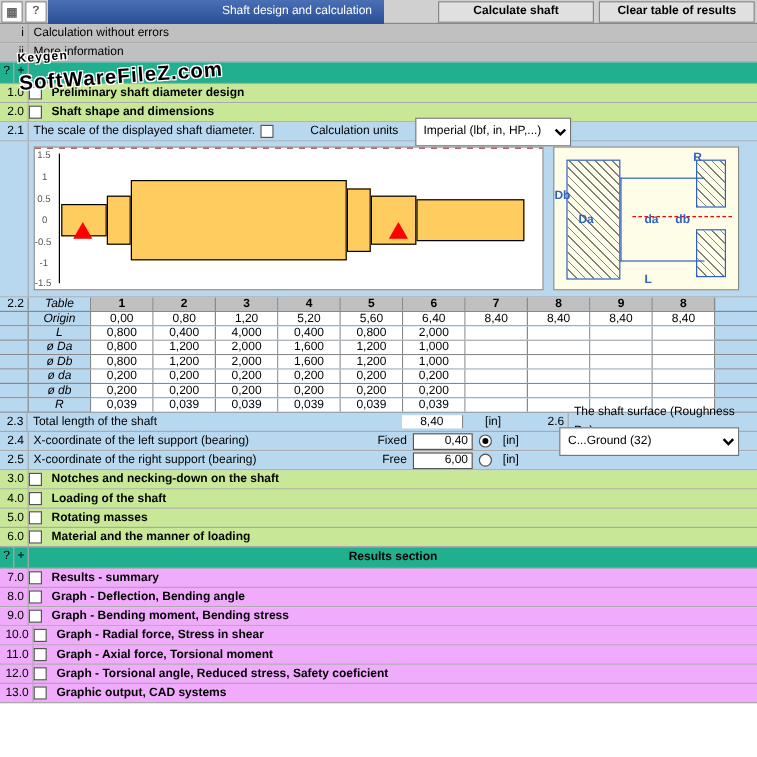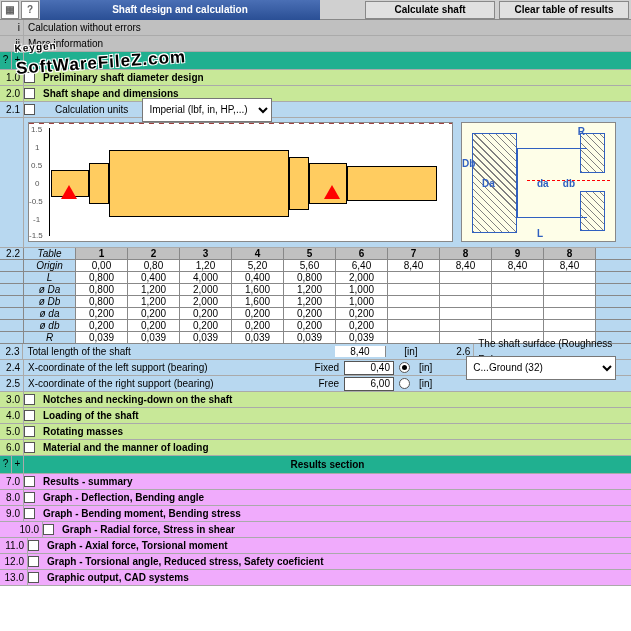--- a/index.html
+++ b/index.html
@@ -1,19 +1,19 @@
 <!DOCTYPE html>
 <html><head>
 <meta charset="utf-8">
 <style>
 *{box-sizing:border-box;margin:0;padding:0;font-family:Arial,sans-serif;font-size:10px}
 body{width:631px;height:631px;background:#fff;overflow:hidden}
 .titlebar{display:flex;align-items:center;background:#d0d0d0;border-bottom:1px solid #888;height:20px}
 .ticon{width:18px;height:18px;background:#fff;border:1px solid #888;margin:1px;display:flex;align-items:center;justify-content:center;font-weight:bold;color:#666}
-.title{background:linear-gradient(to bottom,#4a6fb5,#2a4f95);color:#fff;font-weight:bold;padding:3px 10px;flex:0 0 280px;text-align:center;height:20px;line-height:14px}
+.title{background:linear-gradient(to bottom,#4a6fb5,#2a4f95);color:#fff;font-weight:normal;padding:3px 10px;flex:0 0 280px;text-align:right;height:20px;line-height:14px}
 .tbtn{flex:0 0 130px;background:#e0e0e0;border:1px solid #888;height:18px;margin:1px 2px;text-align:center;line-height:16px;font-weight:bold;cursor:pointer}
 .spacer{flex:1}
 .row{display:flex;border-bottom:1px solid #aaa;height:16px;align-items:center}
 .row.tall{height:18px}
 .num{width:24px;text-align:right;padding-right:3px;border-right:1px solid #aaa;height:100%;line-height:16px}
 .hcol{width:12px;text-align:center;border-right:1px solid #aaa;height:100%;line-height:16px}
 .cell{padding:0 4px;line-height:16px}
 .grey{background:#c0c0c0}
 .teal{background:#20b090}
 .lime{background:#c8e898}
@@ -78,22 +78,23 @@
     <span class="chk"></span>
   <div class="cell"><b>Preliminary shaft diameter design</b></div>
 </div>
 <div class="row lime">
   <div class="num">2.0</div>
     <span class="chk"></span>
   <div class="cell"><b>Shaft shape and dimensions</b></div>
 </div>
 <div class="row bluebg">
   <div class="num">2.1</div>
+  <div class="cell">The scale of the displayed shaft diameter.</div>
   <span class="chk"></span>
-  <div class="cell" style="margin-left:12px">Calculation units</div>
+  <div class="cell" style="margin-left:23px">Calculation units</div>
   <select class="sel" style="width:130px;margin-left:10px"><option>Imperial (lbf, in, HP,...)</option></select>
 </div>
 
 <div class="canvas-row">
   <div class="num"></div>
   <div class="shaft-plot">
     <div class="ylabel" style="left:2px;top:2px">1.5</div>
     <div class="ylabel" style="left:6px;top:20px">1</div>
     <div class="ylabel" style="left:2px;top:38px">0.5</div>
     <div class="ylabel" style="left:6px;top:56px">0</div>
@@ -307,21 +308,21 @@
     <div class="num">8.0</div>
     <span class="chk"></span>
     <div class="cell"><b>Graph - Deflection, Bending angle</b></div>
   </div>
 <div class="row yellow">
     <div class="num">9.0</div>
     <span class="chk"></span>
     <div class="cell"><b>Graph - Bending moment, Bending stress</b></div>
   </div>
 <div class="row yellow">
-    <div class="num" style="width:43px">10.0</div>
+    <div class="num" style="width:28px">10.0</div>
     <span class="chk"></span>
     <div class="cell"><b>Graph - Radial force, Stress in shear</b></div>
   </div>
 <div class="row yellow">
     <div class="num" style="width:28px">11.0</div>
     <span class="chk"></span>
     <div class="cell"><b>Graph - Axial force,  Torsional moment</b></div>
   </div>
 <div class="row yellow">
     <div class="num" style="width:28px">12.0</div>

